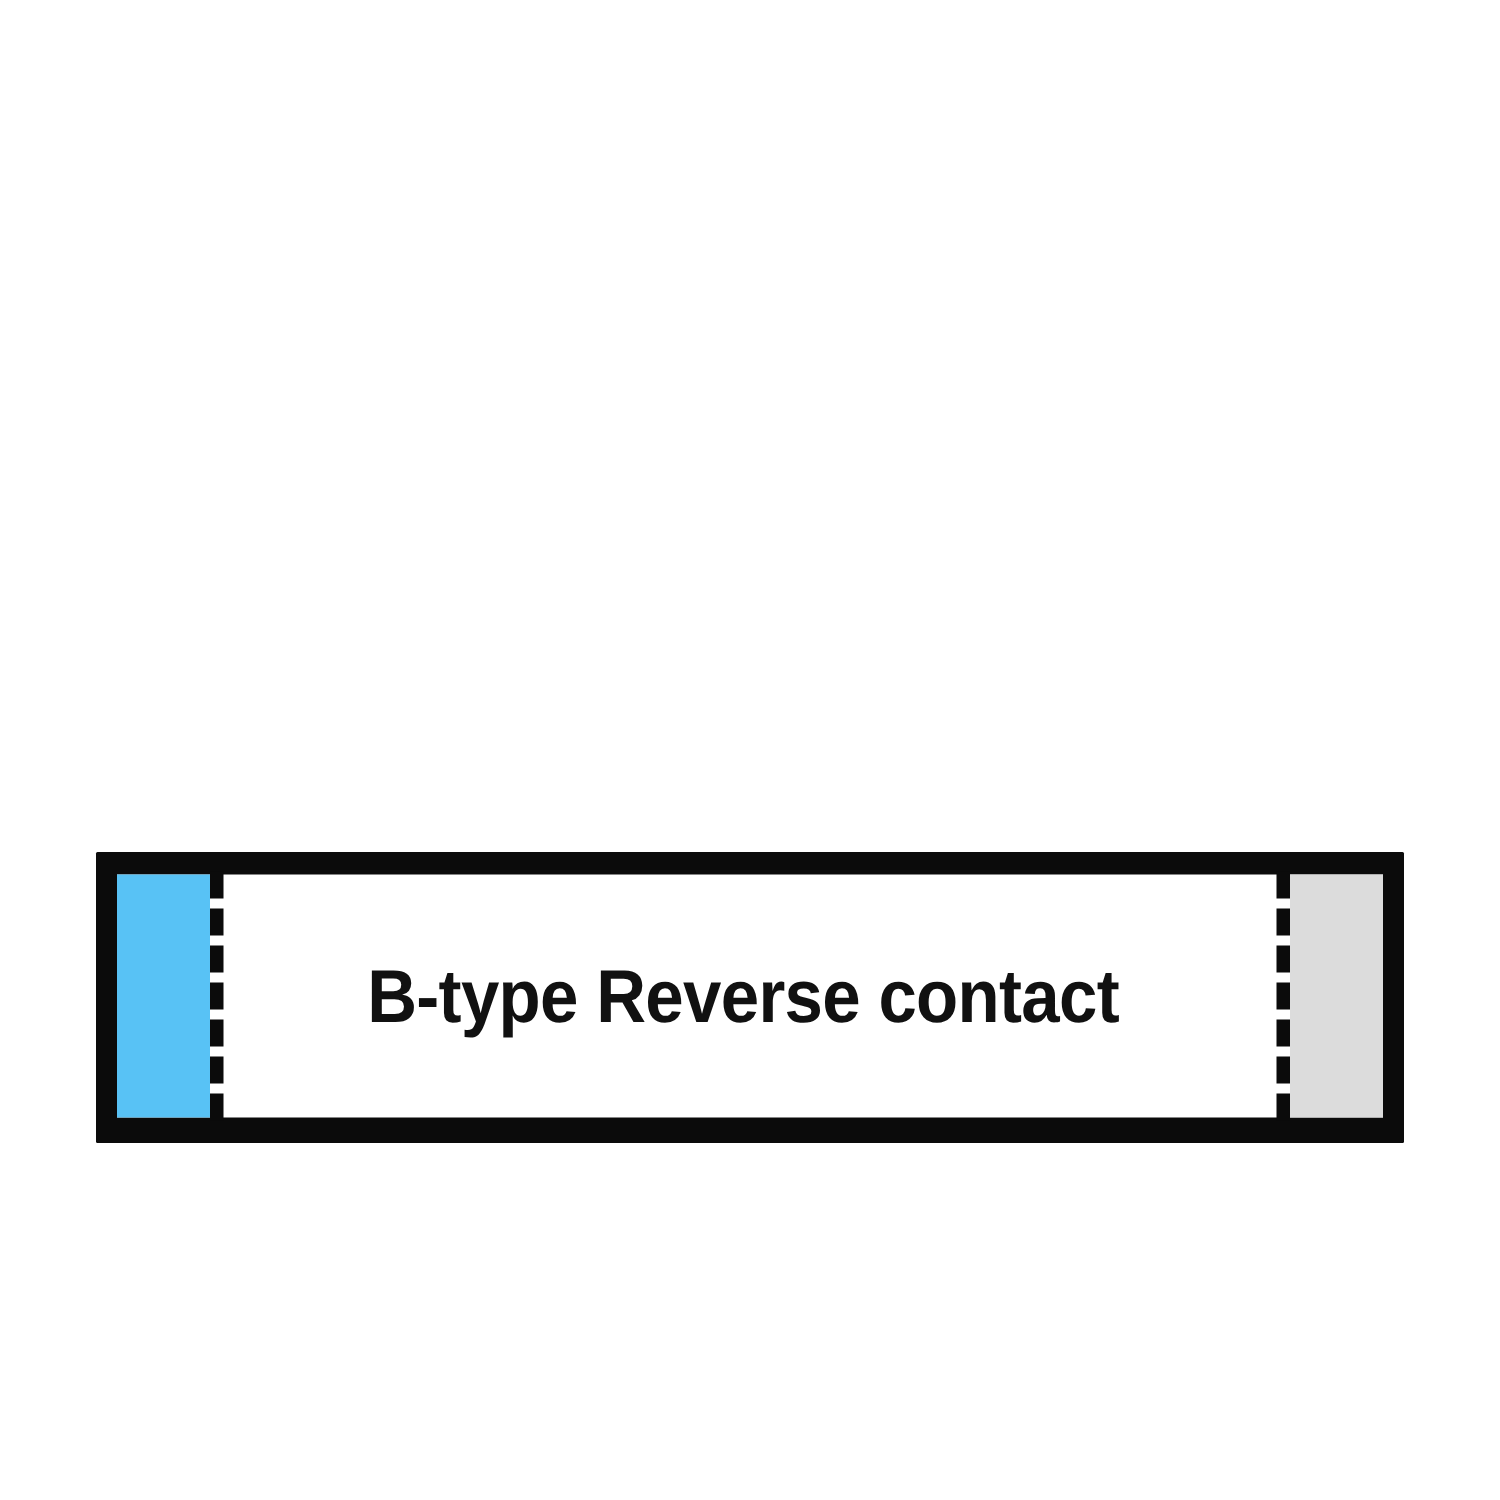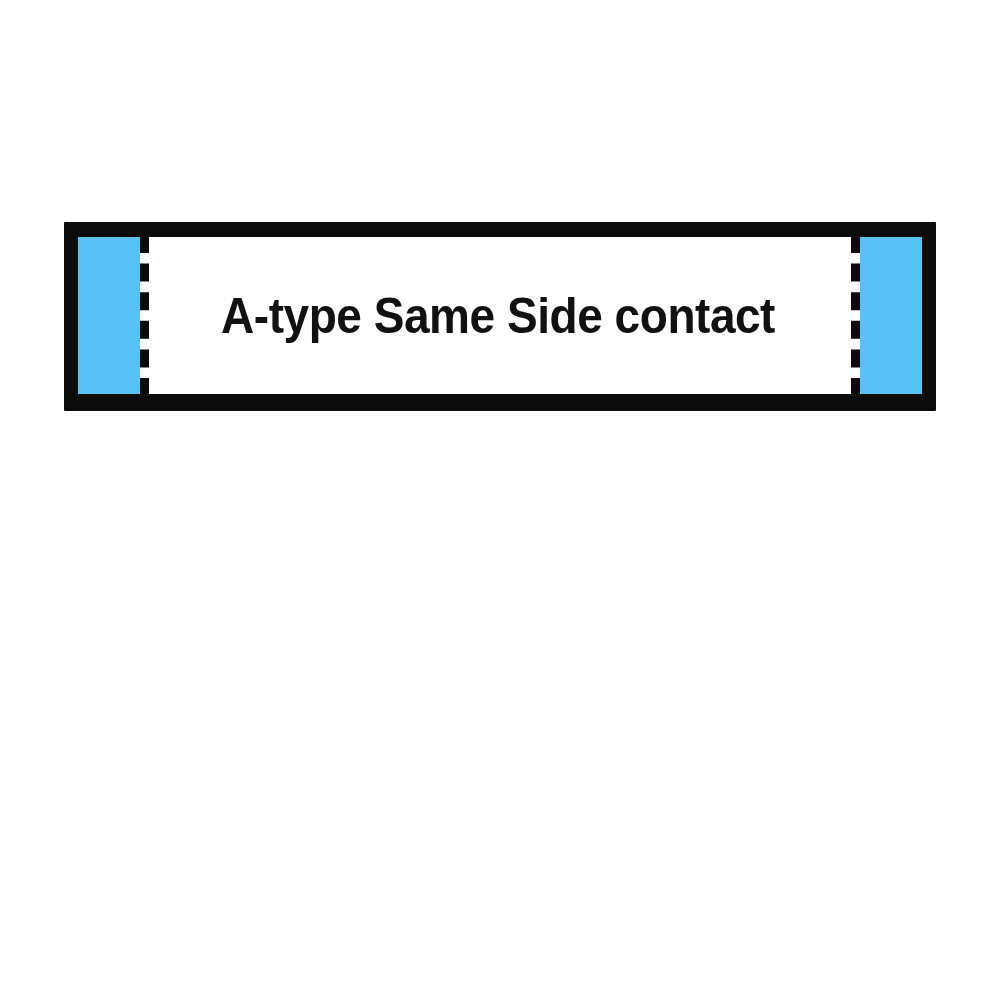--- a/index.html
+++ b/index.html
@@ -108,30 +108,30 @@
     user-select: none;
   }
   .cable-a .cable-label { margin-left: -4px; }
   .cable-b .cable-label { margin-left: -10px; }
 </style>
 </head>
 <body>
 
 <div class="diagram-canvas">
 
-  <div class="cable cable-a">
+
+  <div class="cable cable-b">
     <div class="cable-inner">
 
       <div class="tab tab-left tab-blue" style="background: rgb(88, 194, 245);"></div>
 
       <div class="crease crease-left"></div>
 
-      <div class="cable-label">A-type Same Side contact</div>
+      <div class="cable-label">B-type Reverse contact</div>
 
       <div class="crease crease-right"></div>
 
-      <div class="tab tab-right tab-blue" style="background: rgb(88, 194, 245);"></div>
+      <div class="tab tab-right tab-gray" style="background: rgb(220, 220, 220);"></div>
 
     </div>
   </div>
 
-
 </div>
 
 </body></html>

